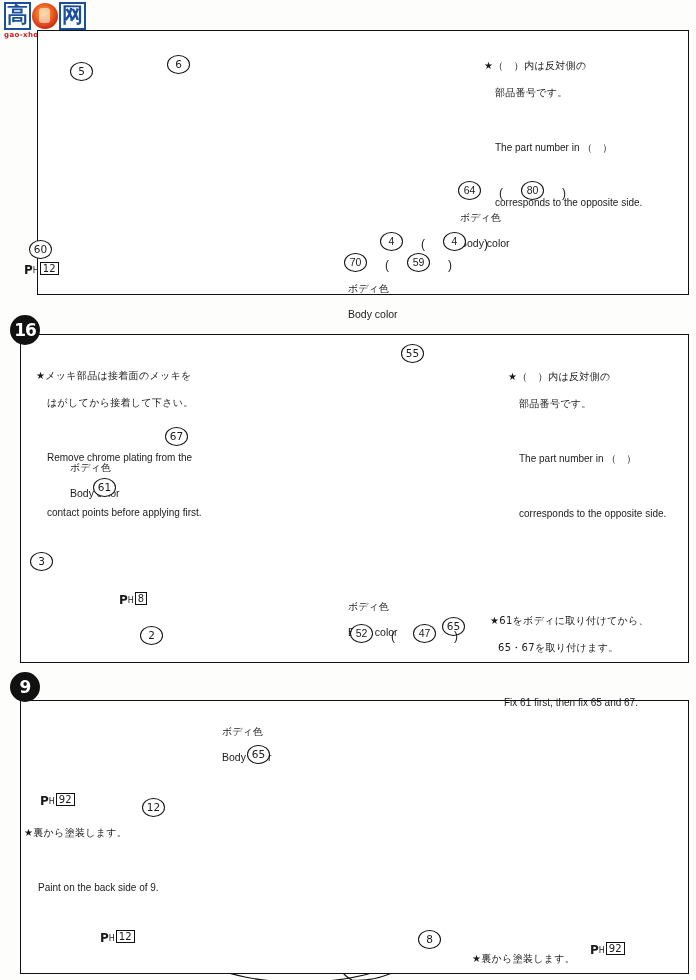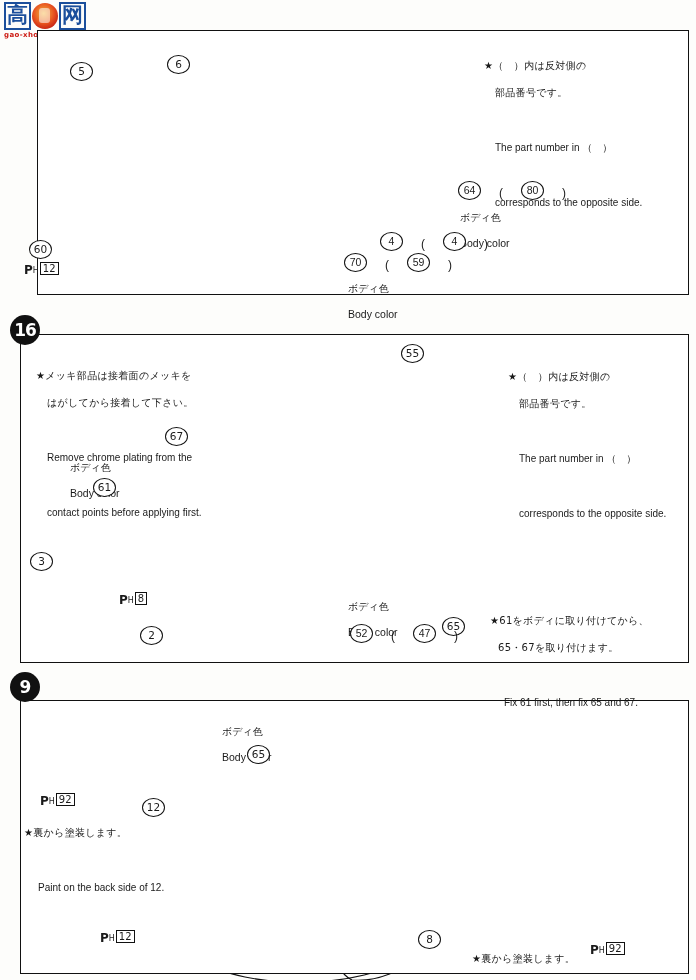--- a/index.html
+++ b/index.html
@@ -512,21 +512,21 @@
   <div class="pnum" style="left:418px;top:930px;">8</div>
 
   <div class="paint" style="left:40px;top:793px;">
     <span class="flag">P</span>
     <span class="sub">H</span>
     <span class="code">92</span>
   </div>
 
   <div class="note" style="left:24px;top:812px;">
     <div class="jp">★裏から塗装します。</div>
-    <div class="en" style="padding-left:14px;">Paint on the back side of 12.</div>
+    <div class="en" style="padding-left:14px;">Paint on the back side of 9.</div>
   </div>
 
   <div class="paint" style="left:100px;top:930px;">
     <span class="flag">P</span>
     <span class="sub">H</span>
     <span class="code">12</span>
   </div>
 
   <div class="paint" style="left:590px;top:942px;">
     <span class="flag">P</span>

